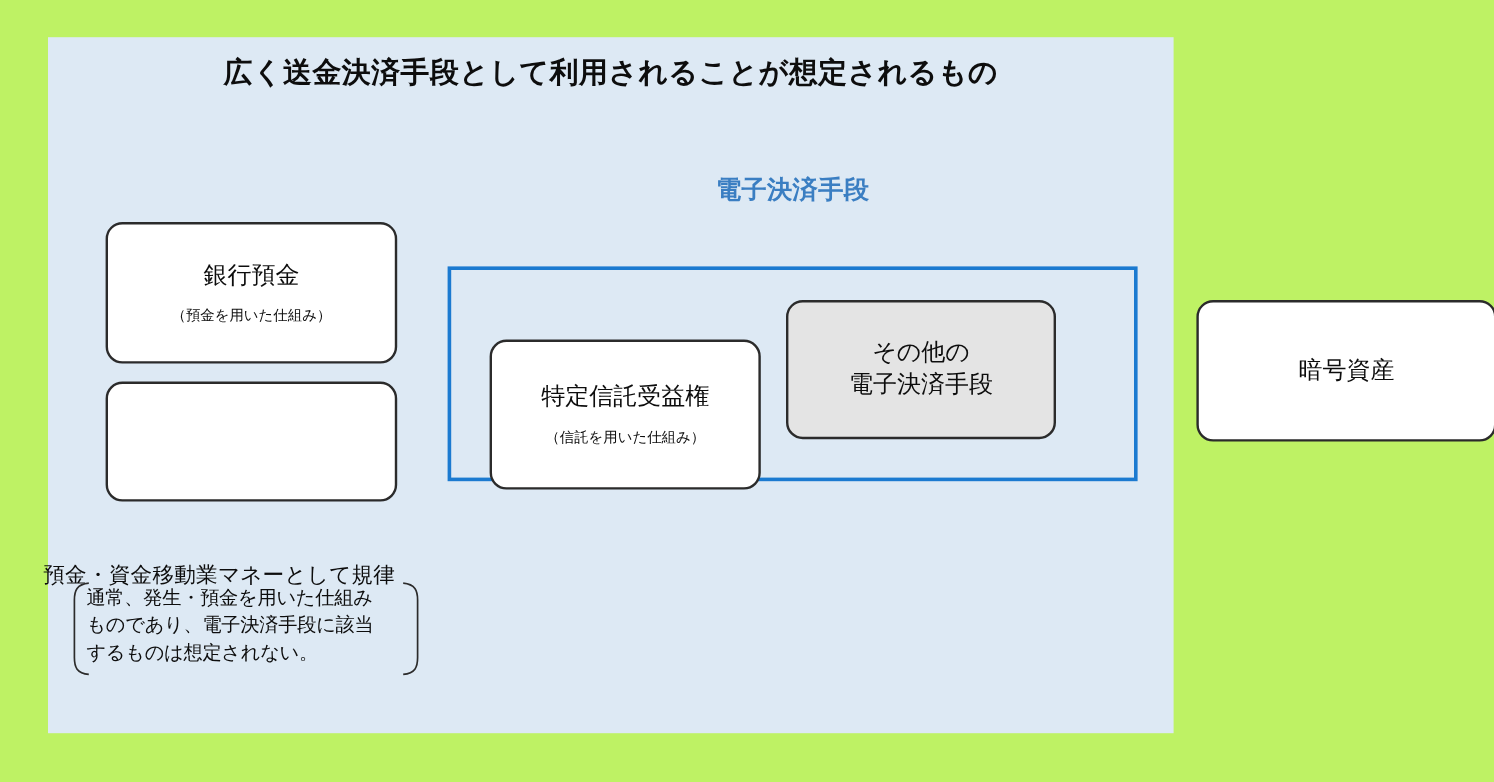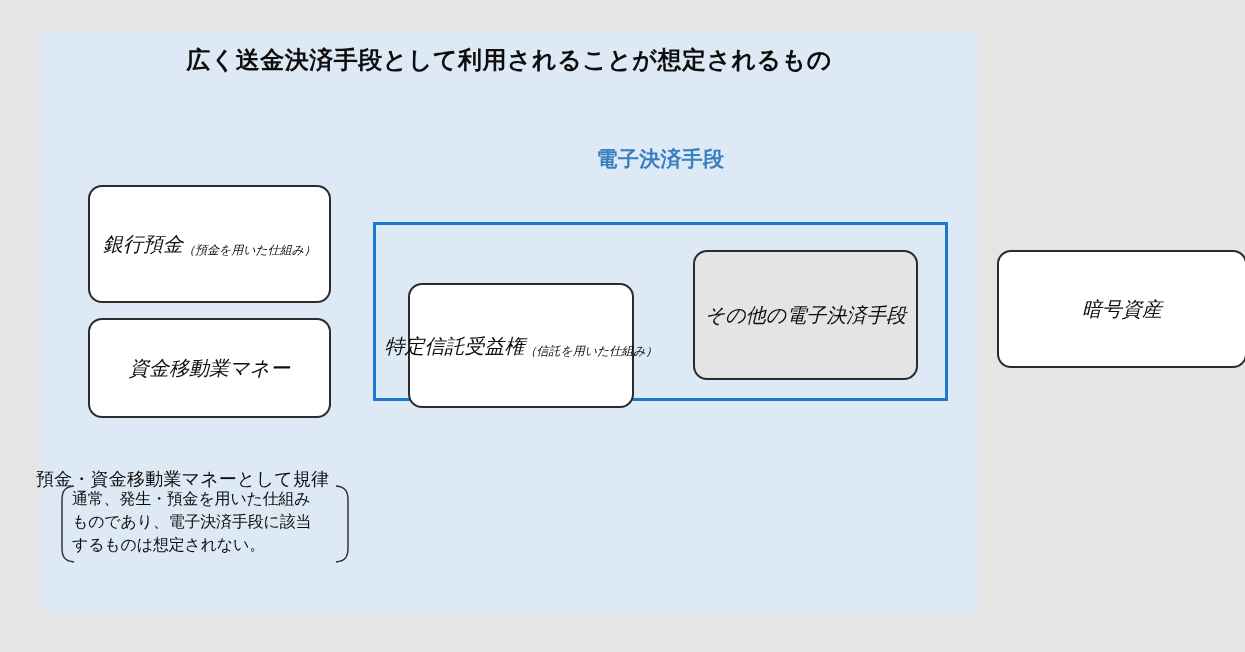--- a/index.html
+++ b/index.html
@@ -14,21 +14,21 @@
     position: relative;
     font-family: "Liberation Sans", "DejaVu Sans", sans-serif;
     overflow: hidden;
   }
 
   
   #figure {
     position: absolute;
     left: 0; top: 0;
     width: 1245px; height: 652px;
-    background: #e5e5e5;
+    background: #bef264;
   }
 
   
   .scope-panel {
     position: absolute;
     left: 40px;
     top: 31px;
     width: 938px;
     height: 580px;
     background: #dde9f4;
@@ -79,26 +79,25 @@
   }
 
   
   .inst-box {
     position: absolute;
     box-sizing: border-box;
     border: 2px solid #2b2b2b;
     border-radius: 14px;
     background: #ffffff;
     display: flex;
-    flex-direction: row;
+    flex-direction: column;
     align-items: center;
     justify-content: center;
     text-align: center;
     color: #0d0d0d;
-    font-style: italic;
   }
   .inst-box.shaded {
     background: #e4e4e4;
   }
   .inst-title {
     font-size: 20px;
     line-height: 1.3;
     white-space: nowrap;
   }
   .inst-title.two-line {
@@ -107,21 +106,21 @@
   .inst-sub {
     font-size: 12px;
     margin-top: 12px;
     white-space: nowrap;
   }
 
   
   #box-bank-deposit   { left: 88px;  top: 185px; width: 243px; height: 118px; }
   #box-funds-transfer { left: 88px;  top: 318px; width: 243px; height: 100px; }
   #box-trust-benefit  { left: 408px; top: 250px; width: 226px; height: 125px; margin-top: 33px; }
-  #box-other-emeans   { left: 693px; top: 250px; width: 225px; height: 130px; }
+  #box-other-emeans   { left: 655px; top: 250px; width: 225px; height: 116px; }
   #box-crypto-asset   { left: 997px; top: 250px; width: 250px; height: 118px; }
 
   
   .reg-caption {
     position: absolute;
     left: 36px;
     top: 447px;
     font-size: 18px;
     color: #0d0d0d;
     white-space: nowrap;
@@ -169,21 +168,20 @@
   </div>
 
   <div class="group-box"></div>
 
   <div class="inst-box" id="box-bank-deposit">
     <div class="inst-title">銀行預金</div>
     <div class="inst-sub">（預金を用いた仕組み）</div>
   </div>
 
   <div class="inst-box" id="box-funds-transfer">
-    <div class="inst-title">資金移動業マネー</div>
   </div>
 
   <div class="inst-box" id="box-trust-benefit">
     <div class="inst-title">特定信託受益権</div>
     <div class="inst-sub">（信託を用いた仕組み）</div>
   </div>
 
   <div class="inst-box shaded" id="box-other-emeans">
     <div class="inst-title two-line">その他の</div>
     <div class="inst-title two-line">電子決済手段</div>

